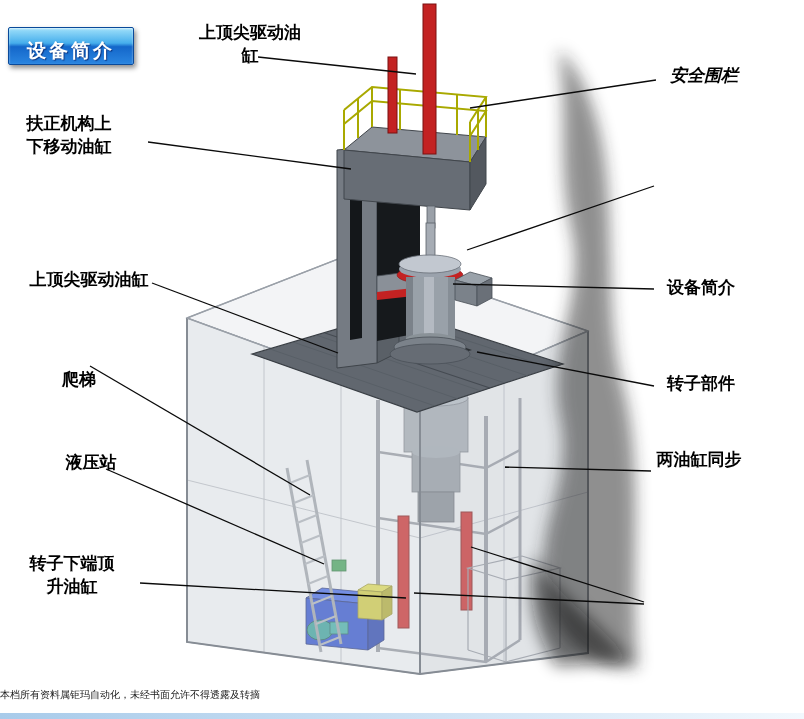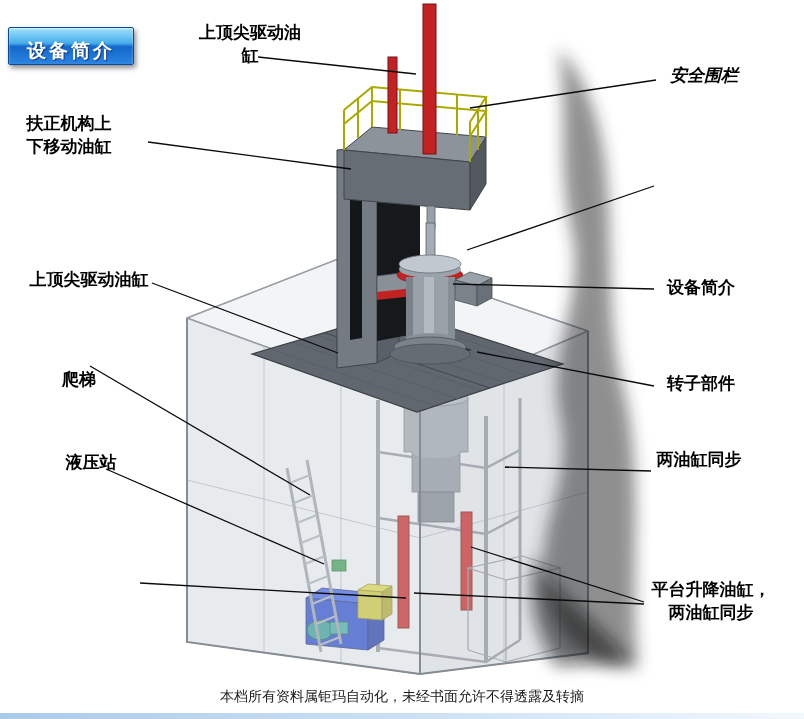--- a/index.html
+++ b/index.html
@@ -30,22 +30,22 @@
   .lbl-rotor-centering{ left:656px; top:158px; width:90px;  }
   .lbl-antislip       { left:24px;  top:268px; width:130px; }
   .lbl-rotor-part     { left:656px; top:276px; width:90px;  }
   .lbl-ladder         { left:49px;  top:368px; width:60px;  }
   .lbl-stator-part    { left:656px; top:372px; width:90px;  }
   .lbl-hydraulic      { left:56px;  top:451px; width:70px;  }
   .lbl-stator-platform{ left:654px; top:448px; width:90px;  }
   .lbl-rotor-jack     { left:27px;  top:552px; width:90px;  }
   .lbl-platform-cyl   { left:646px; top:578px; width:130px; }
   .footer {
-    position:absolute; left:0; right:0; top:688px; text-align:center;
-    font-size:14px; color:#1a1a1a; font-weight:400;
+    position:absolute; left:0; right:0; top:688px; 
+    font-size:10px; color:#1a1a1a; font-weight:400;
   }
   .bottom-strip {
     position:absolute; left:0; right:0; bottom:0; height:6px;
     background:linear-gradient(90deg,#a8cbea 0%,#cfe2f4 55%,#f2f8fd 100%);
   }
 </style>
 </head>
 <body>
 
 <div class="stage">
@@ -229,17 +229,17 @@
 
   <div class="lbl lbl-top-cyl">上顶尖驱动油缸</div>
   <div class="lbl lbl-fence">安全围栏</div>
   <div class="lbl lbl-centering">扶正机构上下移动油缸</div>
   <div class="lbl lbl-antislip">上顶尖驱动油缸</div>
   <div class="lbl lbl-rotor-part">设备简介</div>
   <div class="lbl lbl-ladder">爬梯</div>
   <div class="lbl lbl-stator-part">转子部件</div>
   <div class="lbl lbl-hydraulic">液压站</div>
   <div class="lbl lbl-stator-platform">两油缸同步</div>
-  <div class="lbl lbl-platform-cyl">平台升降油缸，两油缸同步</div>
+  <div class="lbl lbl-rotor-jack">转子下端顶升油缸</div>
 
   <div class="footer">本档所有资料属钜玛自动化，未经书面允许不得透露及转摘</div>
   <div class="bottom-strip"></div>
 </div>
 
 </body></html>

